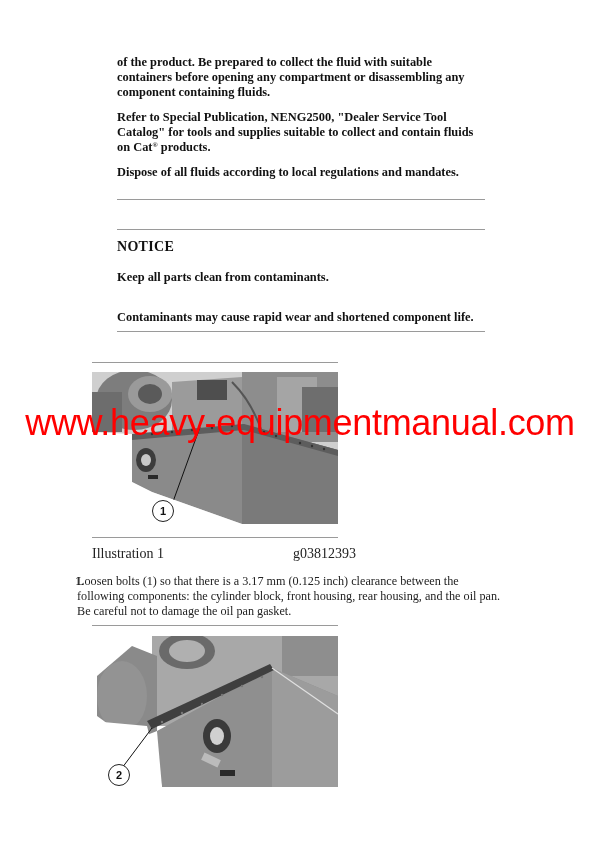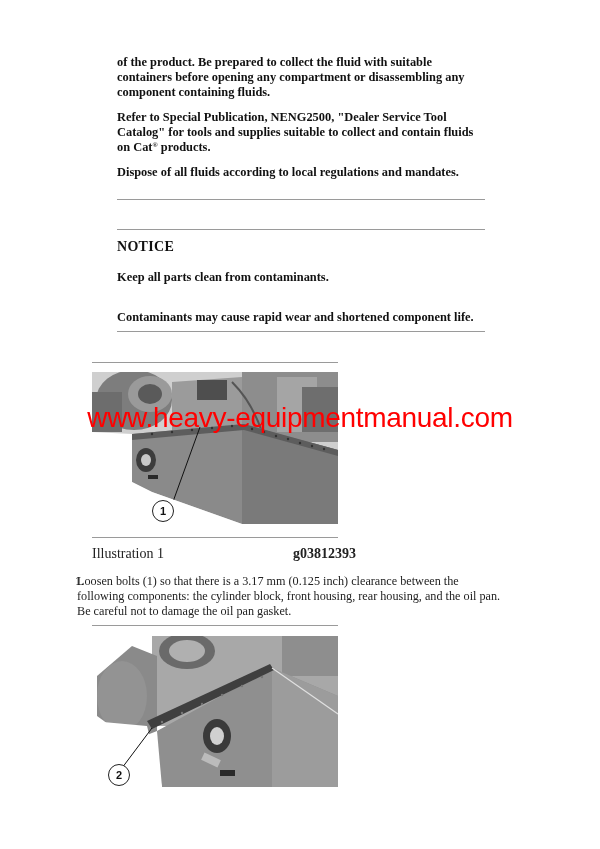--- a/index.html
+++ b/index.html
@@ -75,21 +75,21 @@
     .step .body {
       margin-left: 2px;
     }
     .watermark {
       position: absolute;
       left: 0;
       width: 600px;
       top: 402px;
       text-align: center;
       font-family: "Liberation Sans", sans-serif;
-      font-size: 28px;
+      font-size: 36px;
       color: #ff0000;
       letter-spacing: -0.3px;
       white-space: nowrap;
       z-index: 10;
     }
     .callout {
       position: absolute;
       width: 20px;
       height: 20px;
       border: 1.5px solid #222;
@@ -166,21 +166,21 @@
 
     <line x1="78" y1="138" x2="108" y2="55" stroke="#111" stroke-width="1"></line>
 
     <polygon points="0,60 40,62 40,152 0,152" fill="#ffffff"></polygon>
     <polygon points="40,110 60,120 150,152 40,152" fill="#ffffff"></polygon>
   </svg>
   <div class="callout" style="left:60px; top:128px;">1</div>
 </div>
 <div class="rule" style="left:92px; top:537px; width:246px;"></div>
 <div class="caption" style="left:92px; top:546px;">Illustration 1</div>
-<div class="caption" style="left:293px; top:546px;font-weight:bold;">g03812393</div>
+<div class="caption" style="left:293px; top:546px;">g03812393</div>
 
 <div class="watermark">www.heavy-equipmentmanual.com</div>
 
 <div class="step">
   <span class="num">1.</span>
   <div class="body">Loosen bolts (1) so that there is a 3.17 mm (0.125 inch) clearance between the following components: the cylinder block, front housing, rear housing, and the oil pan. Be careful not to damage the oil pan gasket.</div>
 </div>
 
 <div class="rule" style="left:92px; top:625px; width:246px;"></div>
 <div class="figure" style="top:636px; height:151px; background:#ffffff;">

